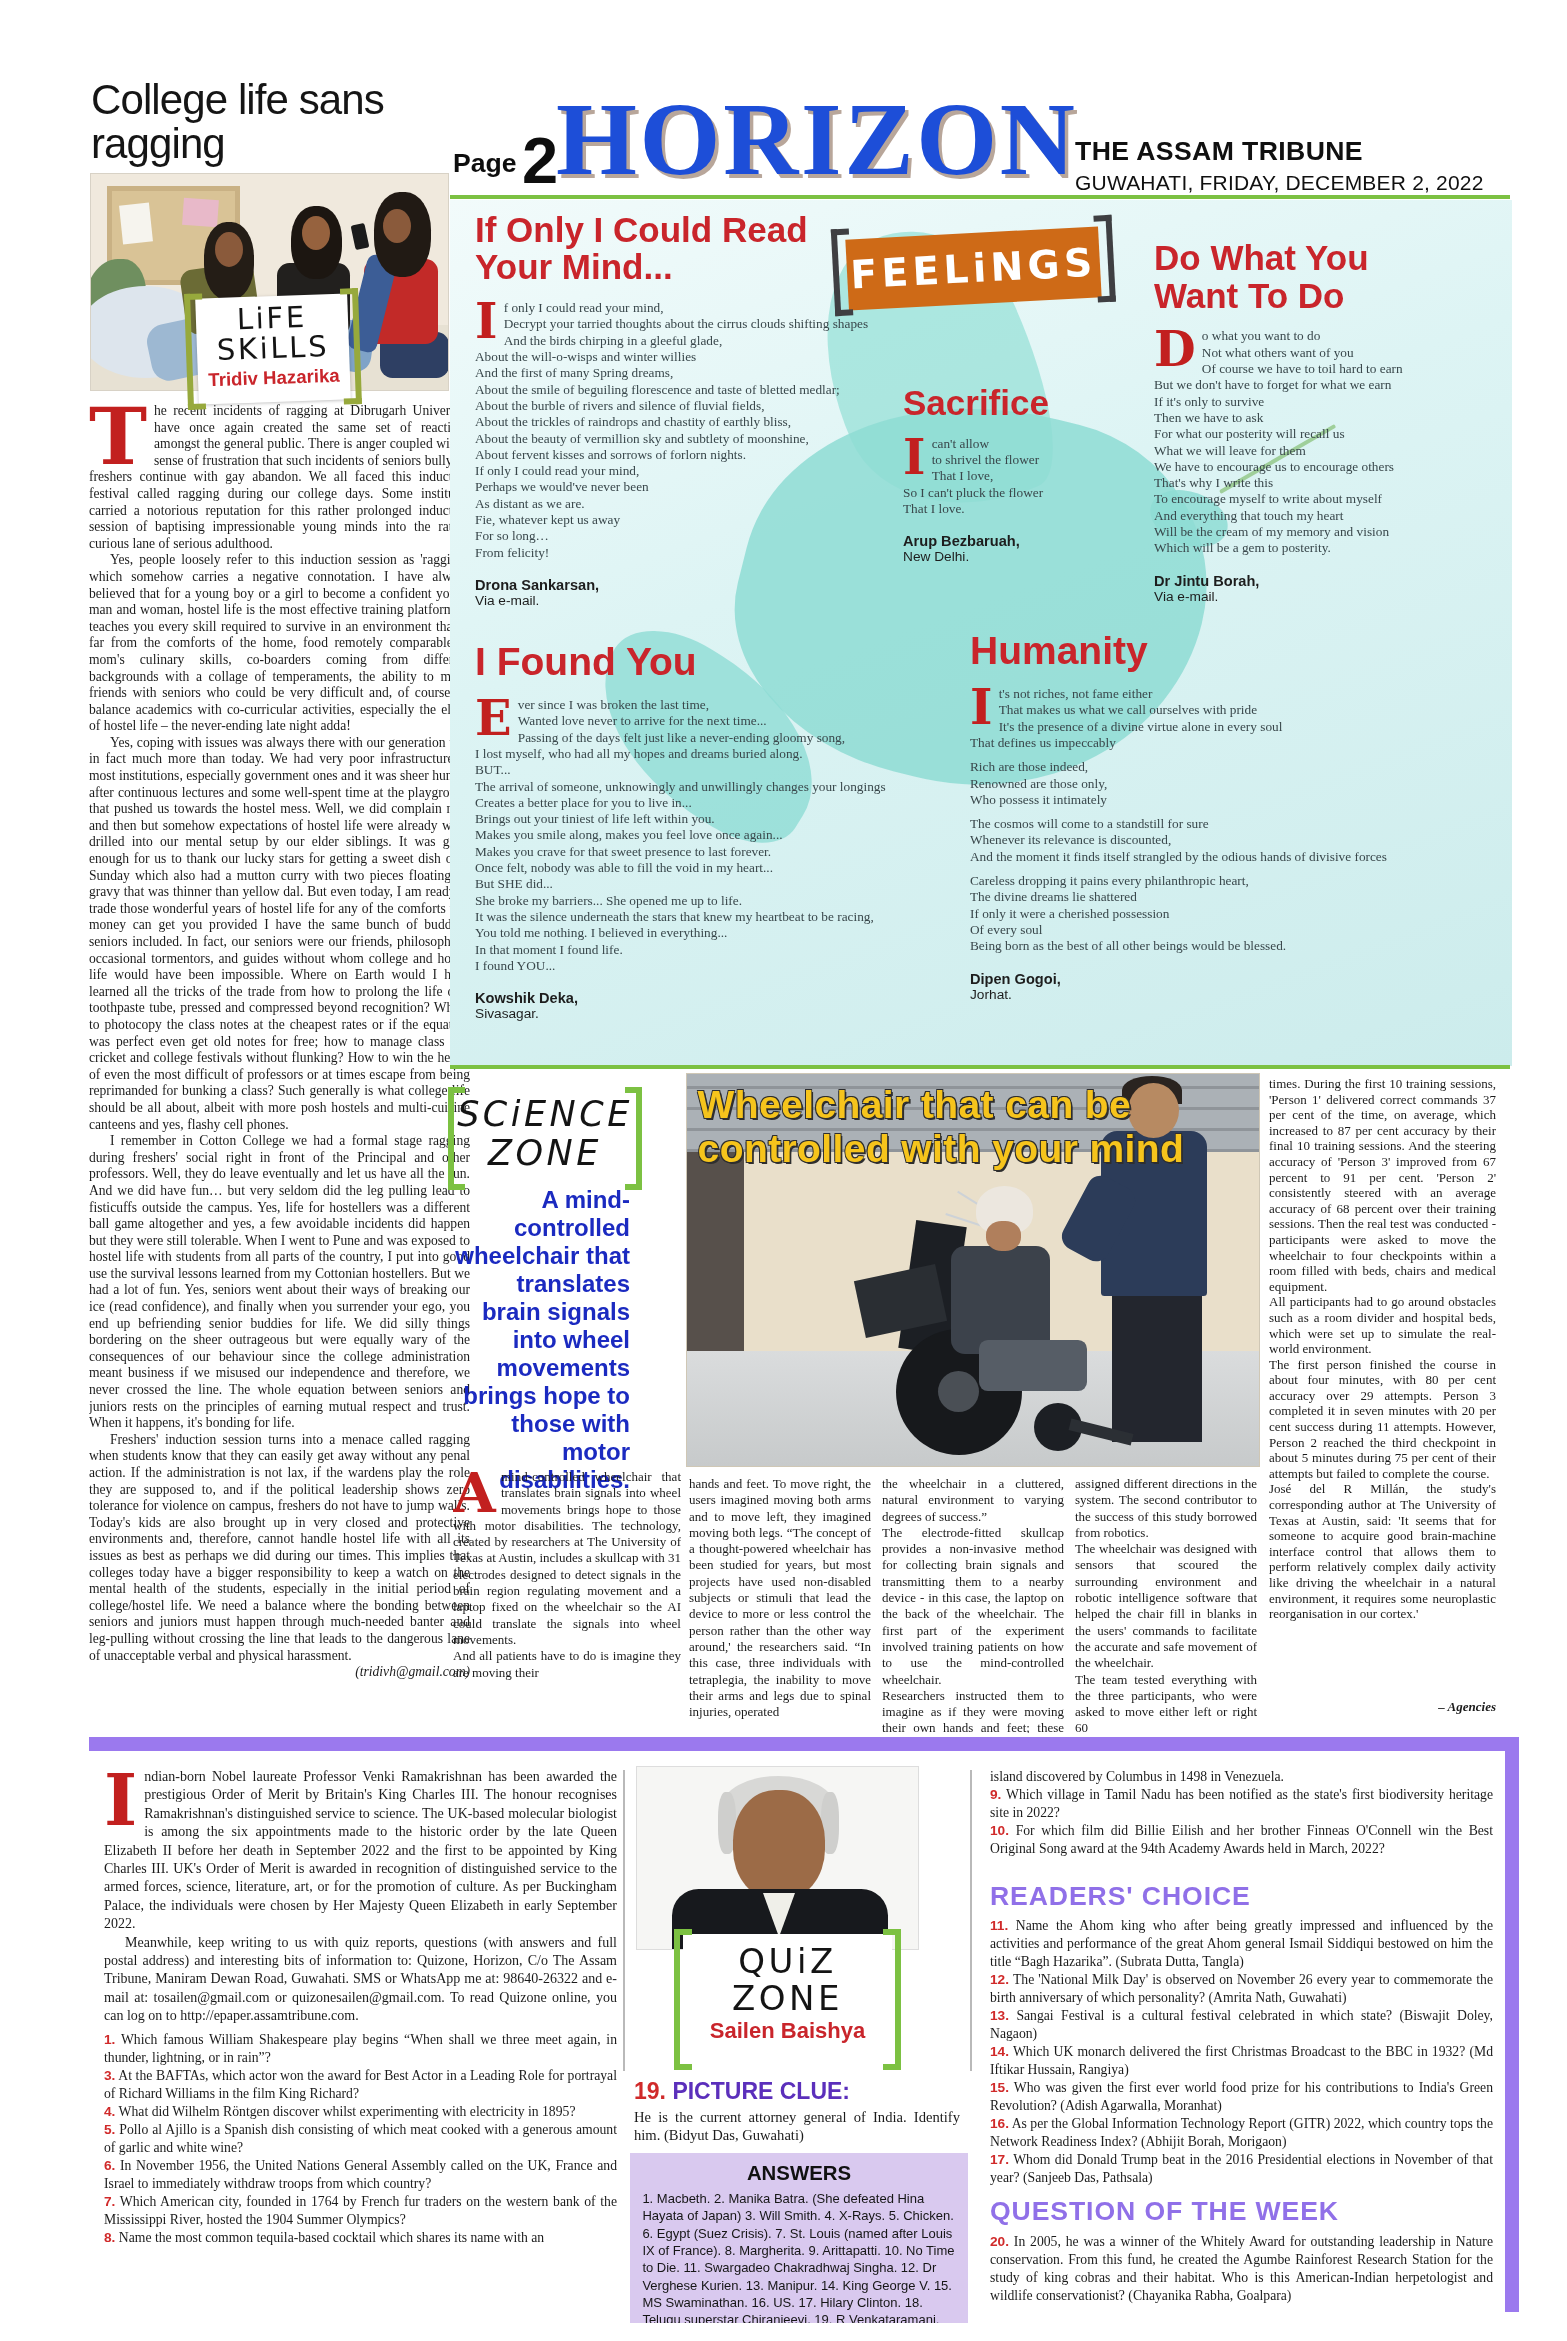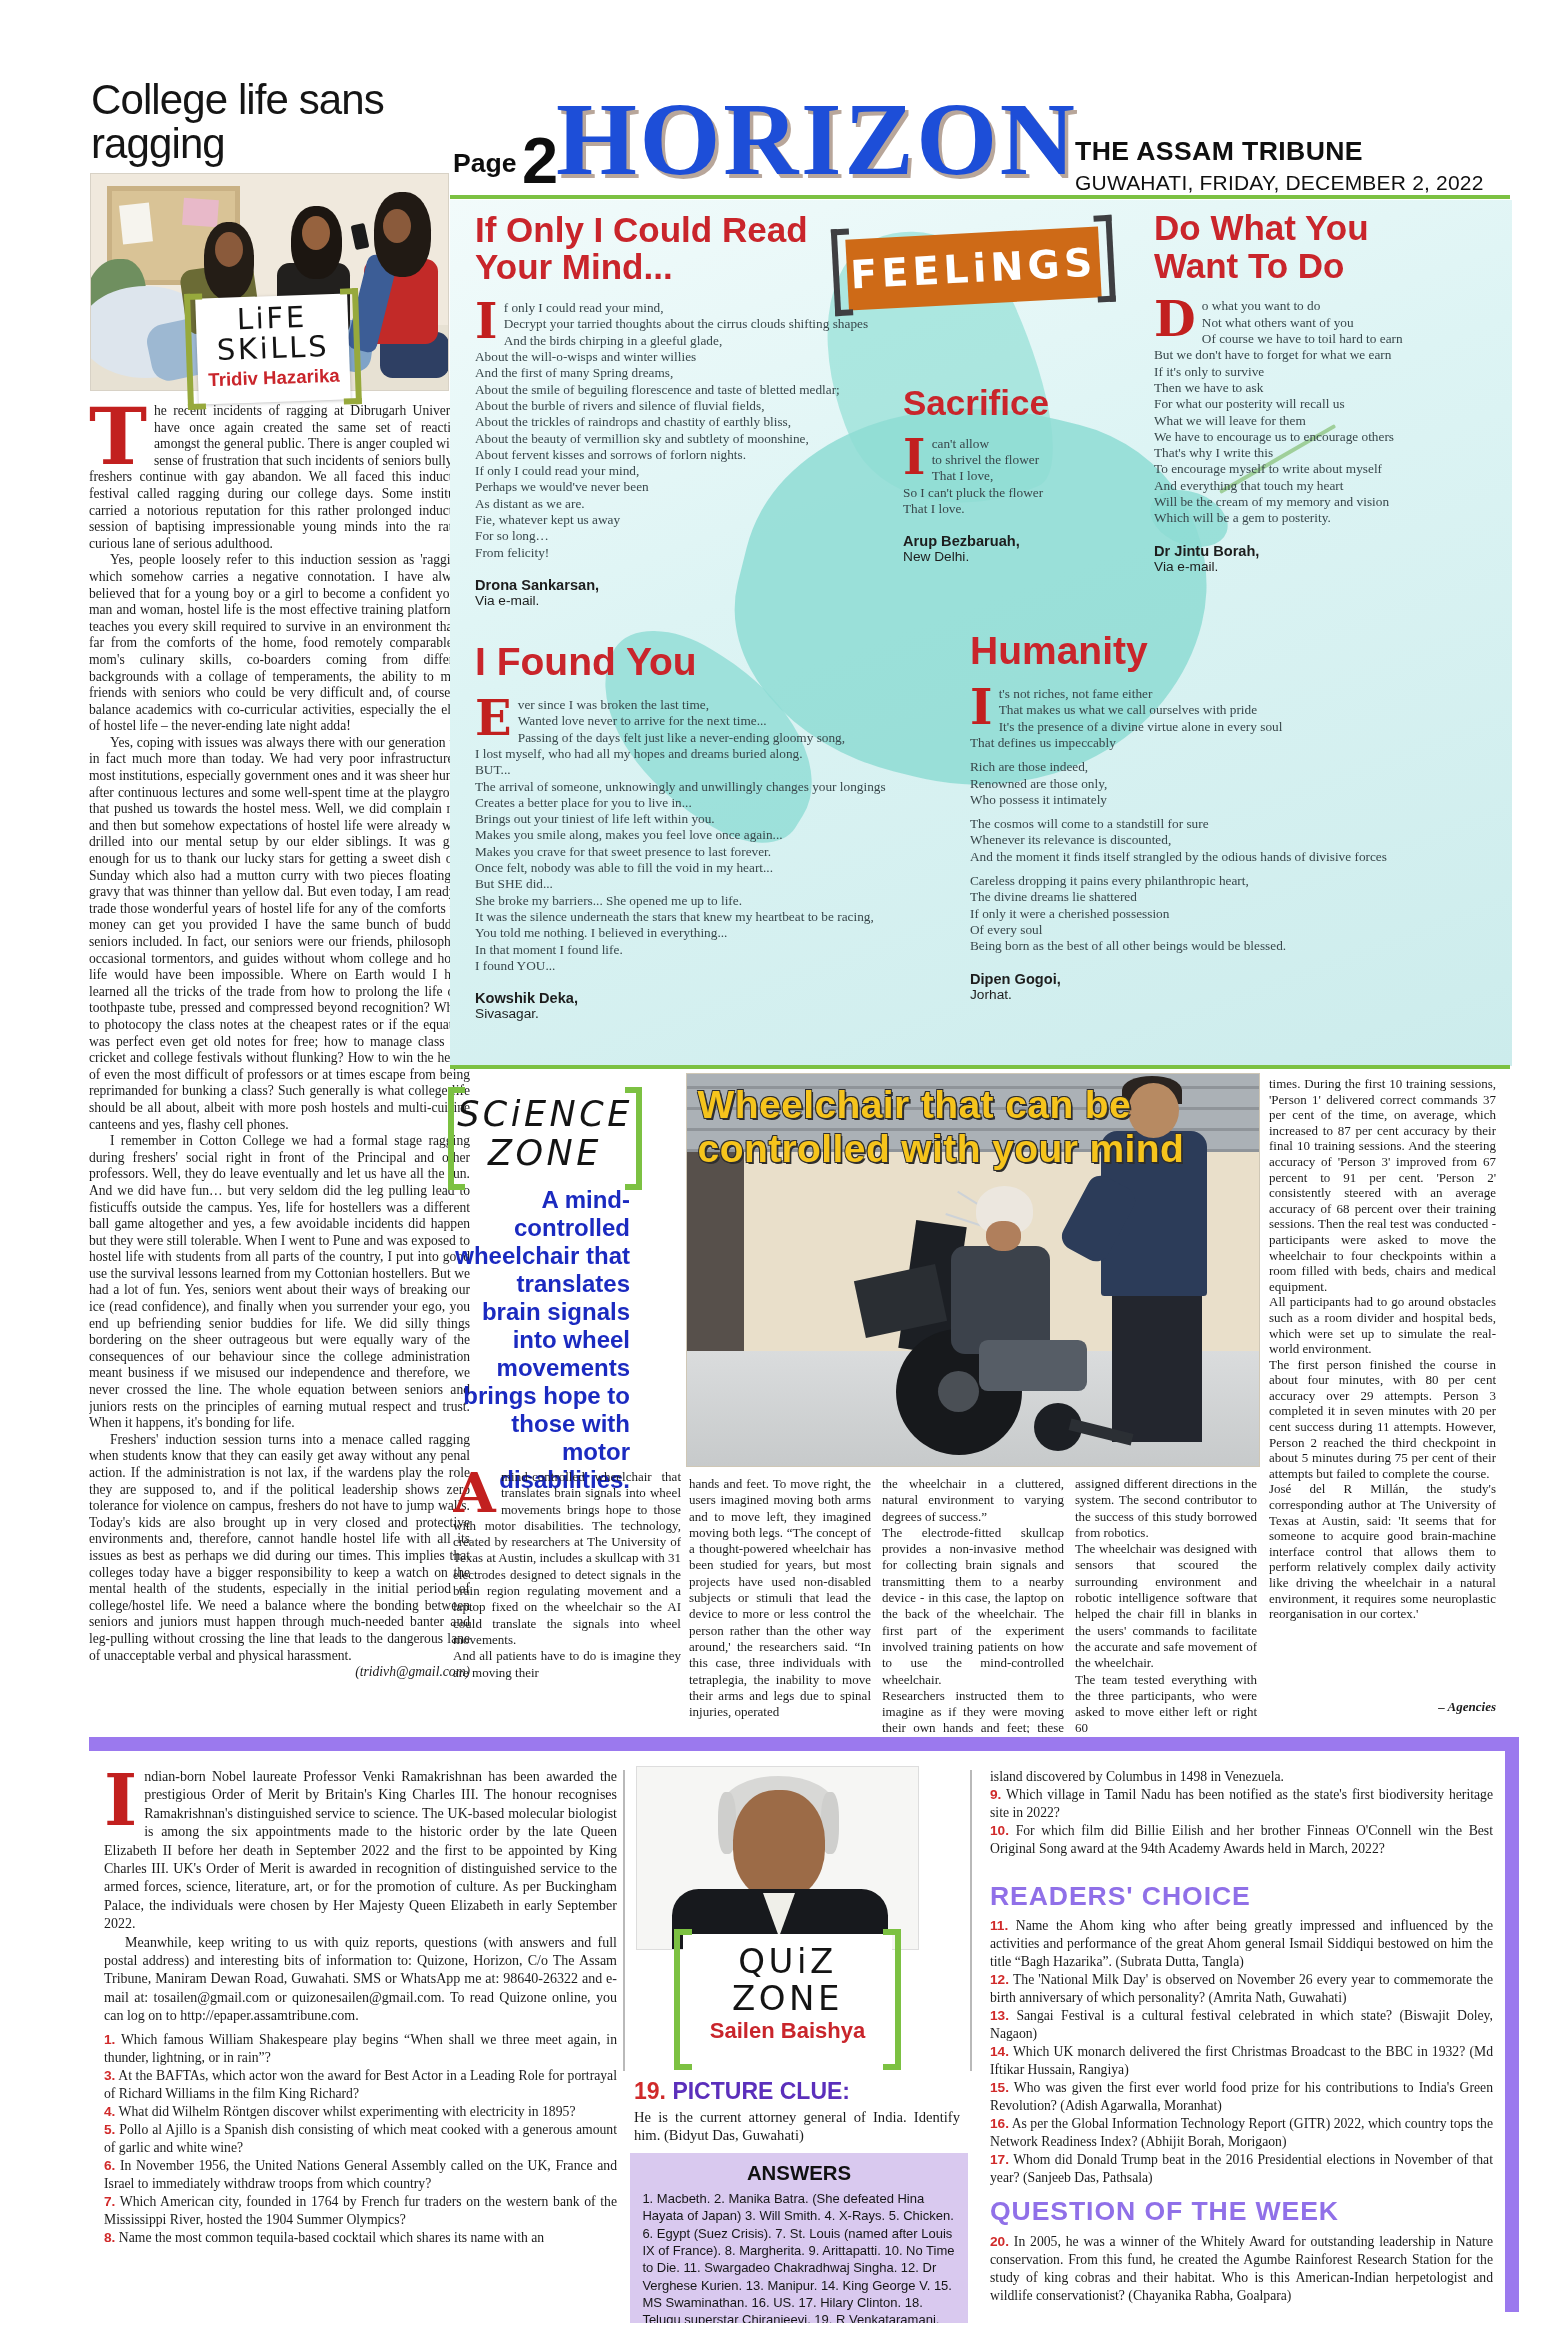--- a/index.html
+++ b/index.html
@@ -89,21 +89,21 @@
   .ifonly { left:25px; top:10.6px; width:447px; }
   .ifonly .poem-title { font-size:35px; }
   .stamp { left:397px; top:33px; width:253px; height:71px; background:#ce6a17; transform:rotate(-3deg);
         display:flex; align-items:center; justify-content:center; z-index:4; }
   .stamp .st-txt { font-family:"DejaVu Sans",sans-serif; font-weight:bold; font-size:39px; color:#fff; letter-spacing:4.4px; }
   .stamp .brk { border-color:#3f3f42; top:-10.6px; height:87px; }
   .stamp .brk.l { left:-14px; } .stamp .brk.r { right:-14px; }
   .sacrifice { left:453px; top:184px; width:274px; }
   .sacrifice .poem-title { font-size:35px; }
   .dowhat { left:704px; top:8.9px; width:354px; }
-  .dowhat .poem-title { font-size:35px; }
+  .dowhat .poem-title { font-size:35px;margin-top:30px; }
   .ifound { left:25px; top:441px; width:575px; }
   .ifound .poem-title { font-size:39px; }
   .humanity { left:520px; top:430px; width:542px; }
   .humanity .poem-title { font-size:39px; }
   .humanity .stz { margin-top:8px; }
   .poem-gap { margin-top:14px; }
   .author-gap { margin-top:16px; }
 
   
   .sz-logo { left:453px; top:1090px; width:184px; height:96px; padding-top:5.3px; text-align:center;font-style:italic; }

